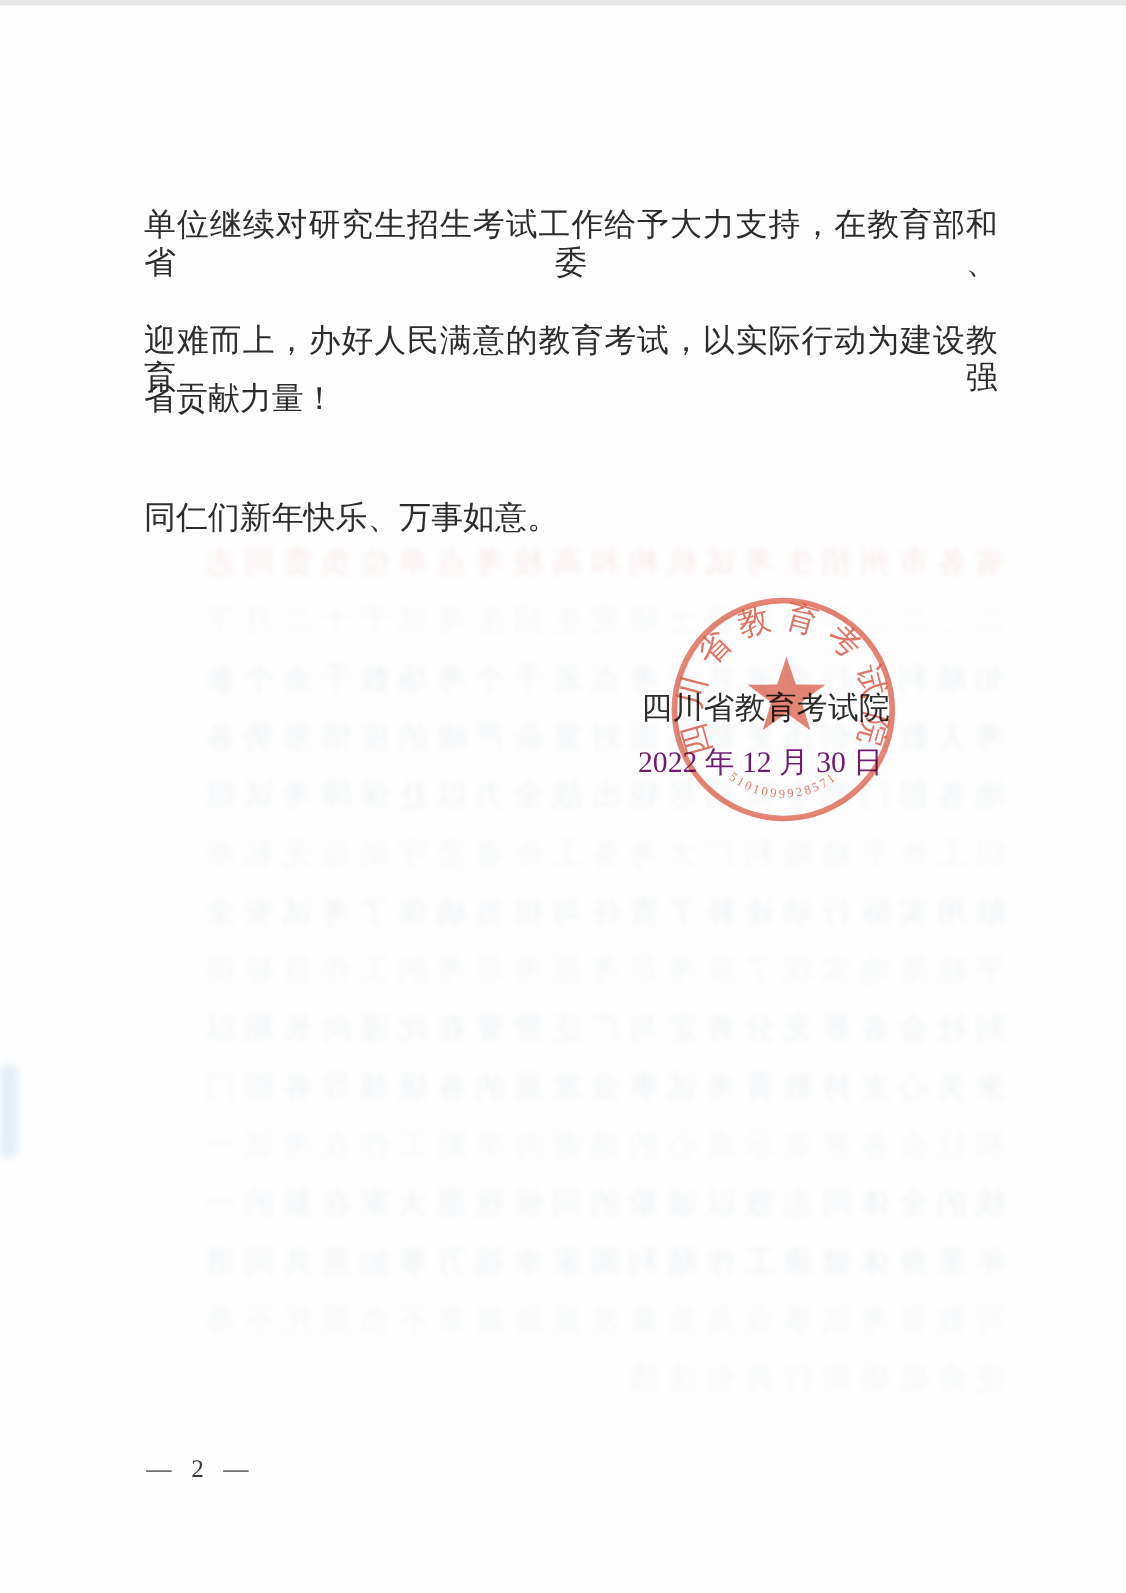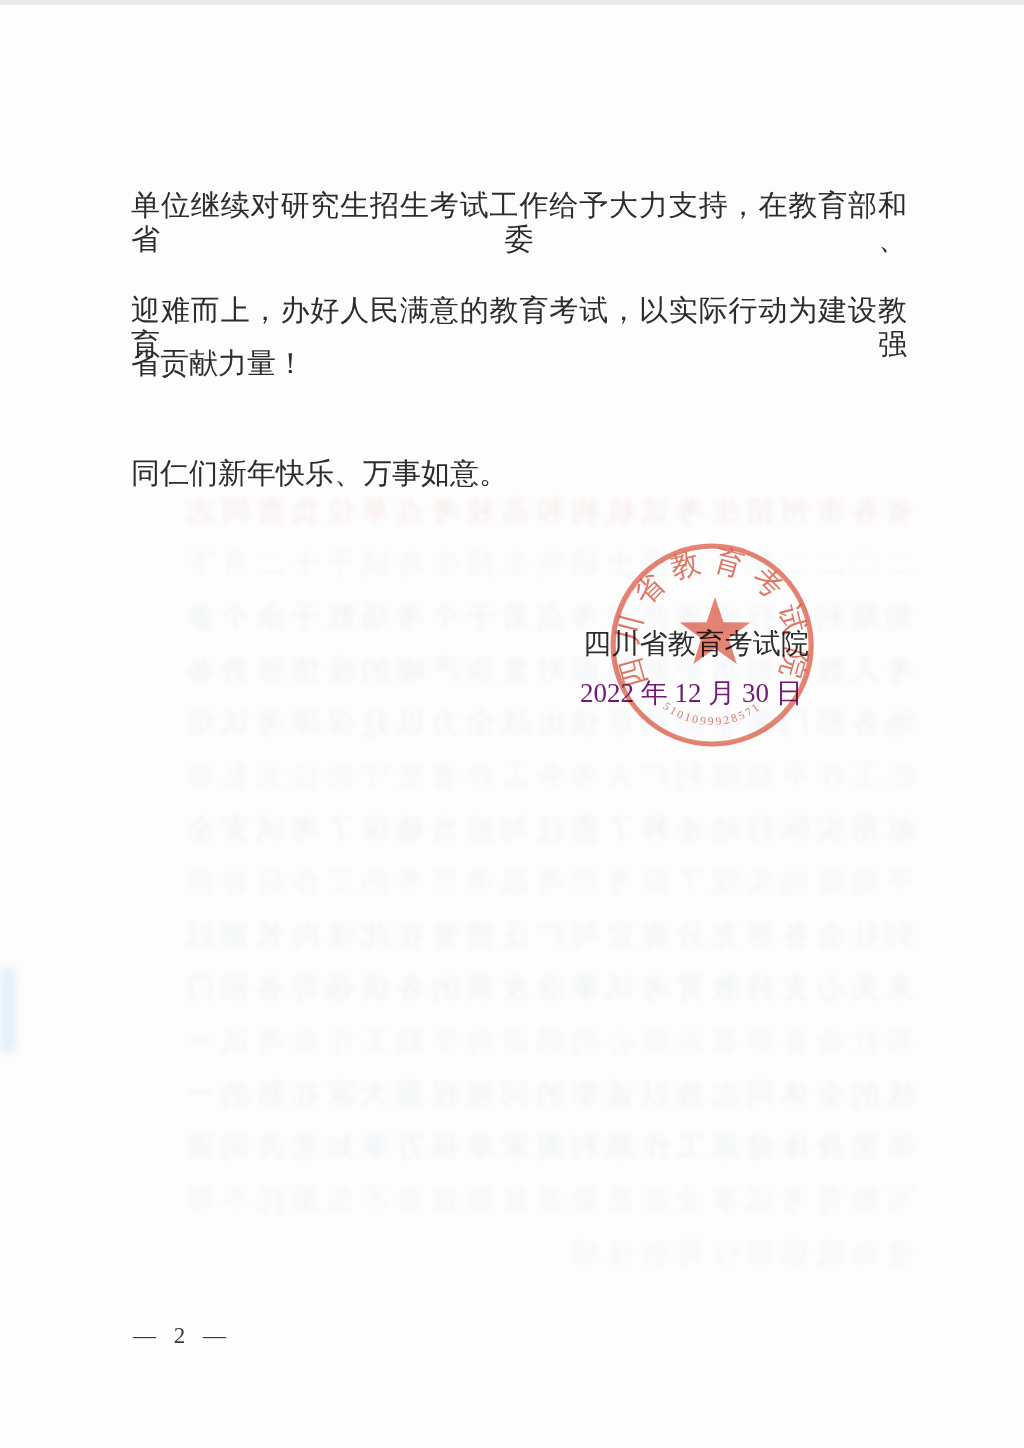--- a/index.html
+++ b/index.html
@@ -13,21 +13,21 @@
     position:absolute;left:131px;width:776px;height:40px;
     font-size:29px;line-height:34px;color:#2c2c2c;
     text-align:justify;text-align-last:justify;
   }
   .bodyline.noj{text-align-last:left;}
   .l1{top:183px;}
   .l2{top:236px;}
   .l3{top:288px;}
   .l4{top:341px;}
   .l5{top:398px;left:189px;width:718px;}
-  .l6{top:451px;}
+  .l6{top:451px;font-family:Liberation Mono, monospace;}
   
   .sig-name{
     position:absolute;left:583px;top:620px;width:226px;
     font-size:28px;color:#2c2c2c;text-align:justify;text-align-last:justify;
   }
   .sig-date{
     position:absolute;left:580px;top:670px;width:232px;
     font-size:27px;color:#701a75;white-space:nowrap;
   }
   

